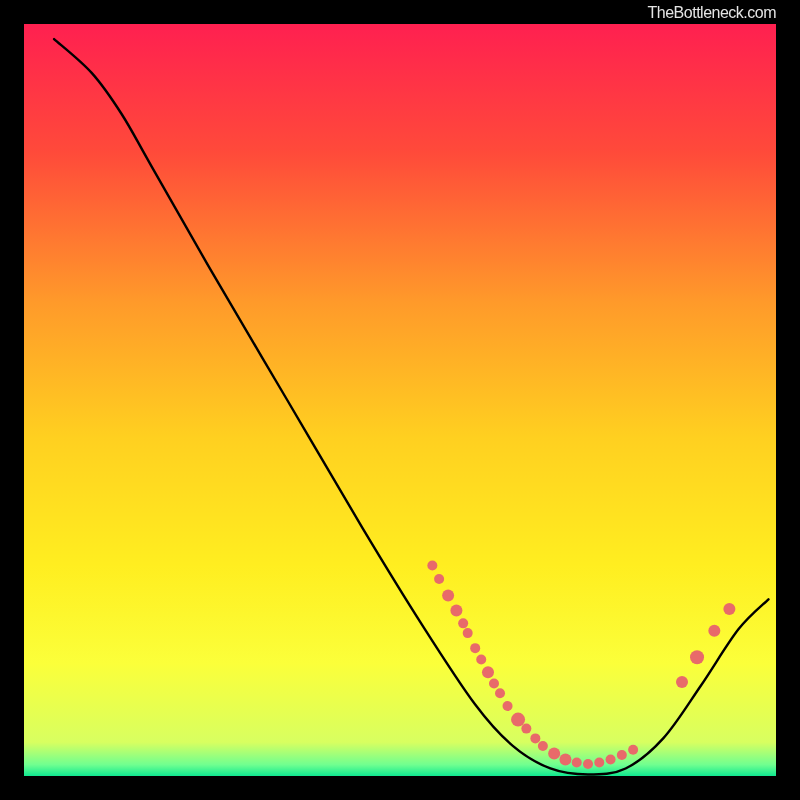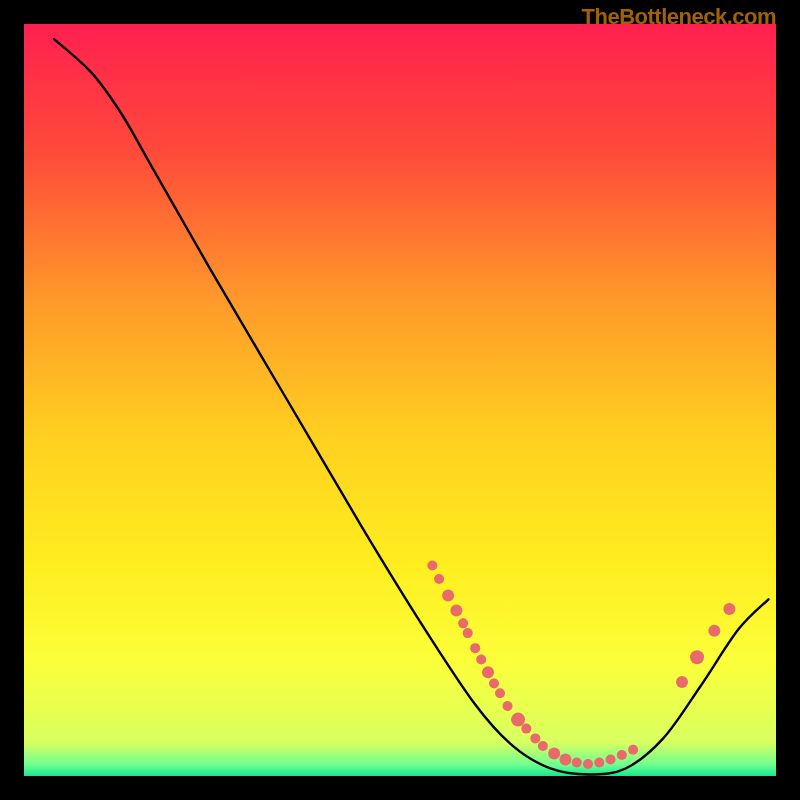--- a/index.html
+++ b/index.html
@@ -15,23 +15,23 @@
     left: 24px;
     top: 24px;
     width: 752px;
     height: 752px;
   }
   .watermark {
     position: absolute;
     top: 4px;
     right: 24px;
     font-family: Arial, Helvetica, sans-serif;
-    font-size: 22px;
-    font-weight: bold;
-    color: #a16207;
+    font-size: 16px;
+    font-weight: normal;
+    color: #e5e5e5;
     letter-spacing: -0.5px;
   }
   svg { display: block; }
 </style>
 </head>
 <body>
 
 <div class="watermark">TheBottleneck.com</div>
 
 <div class="chart-container">

